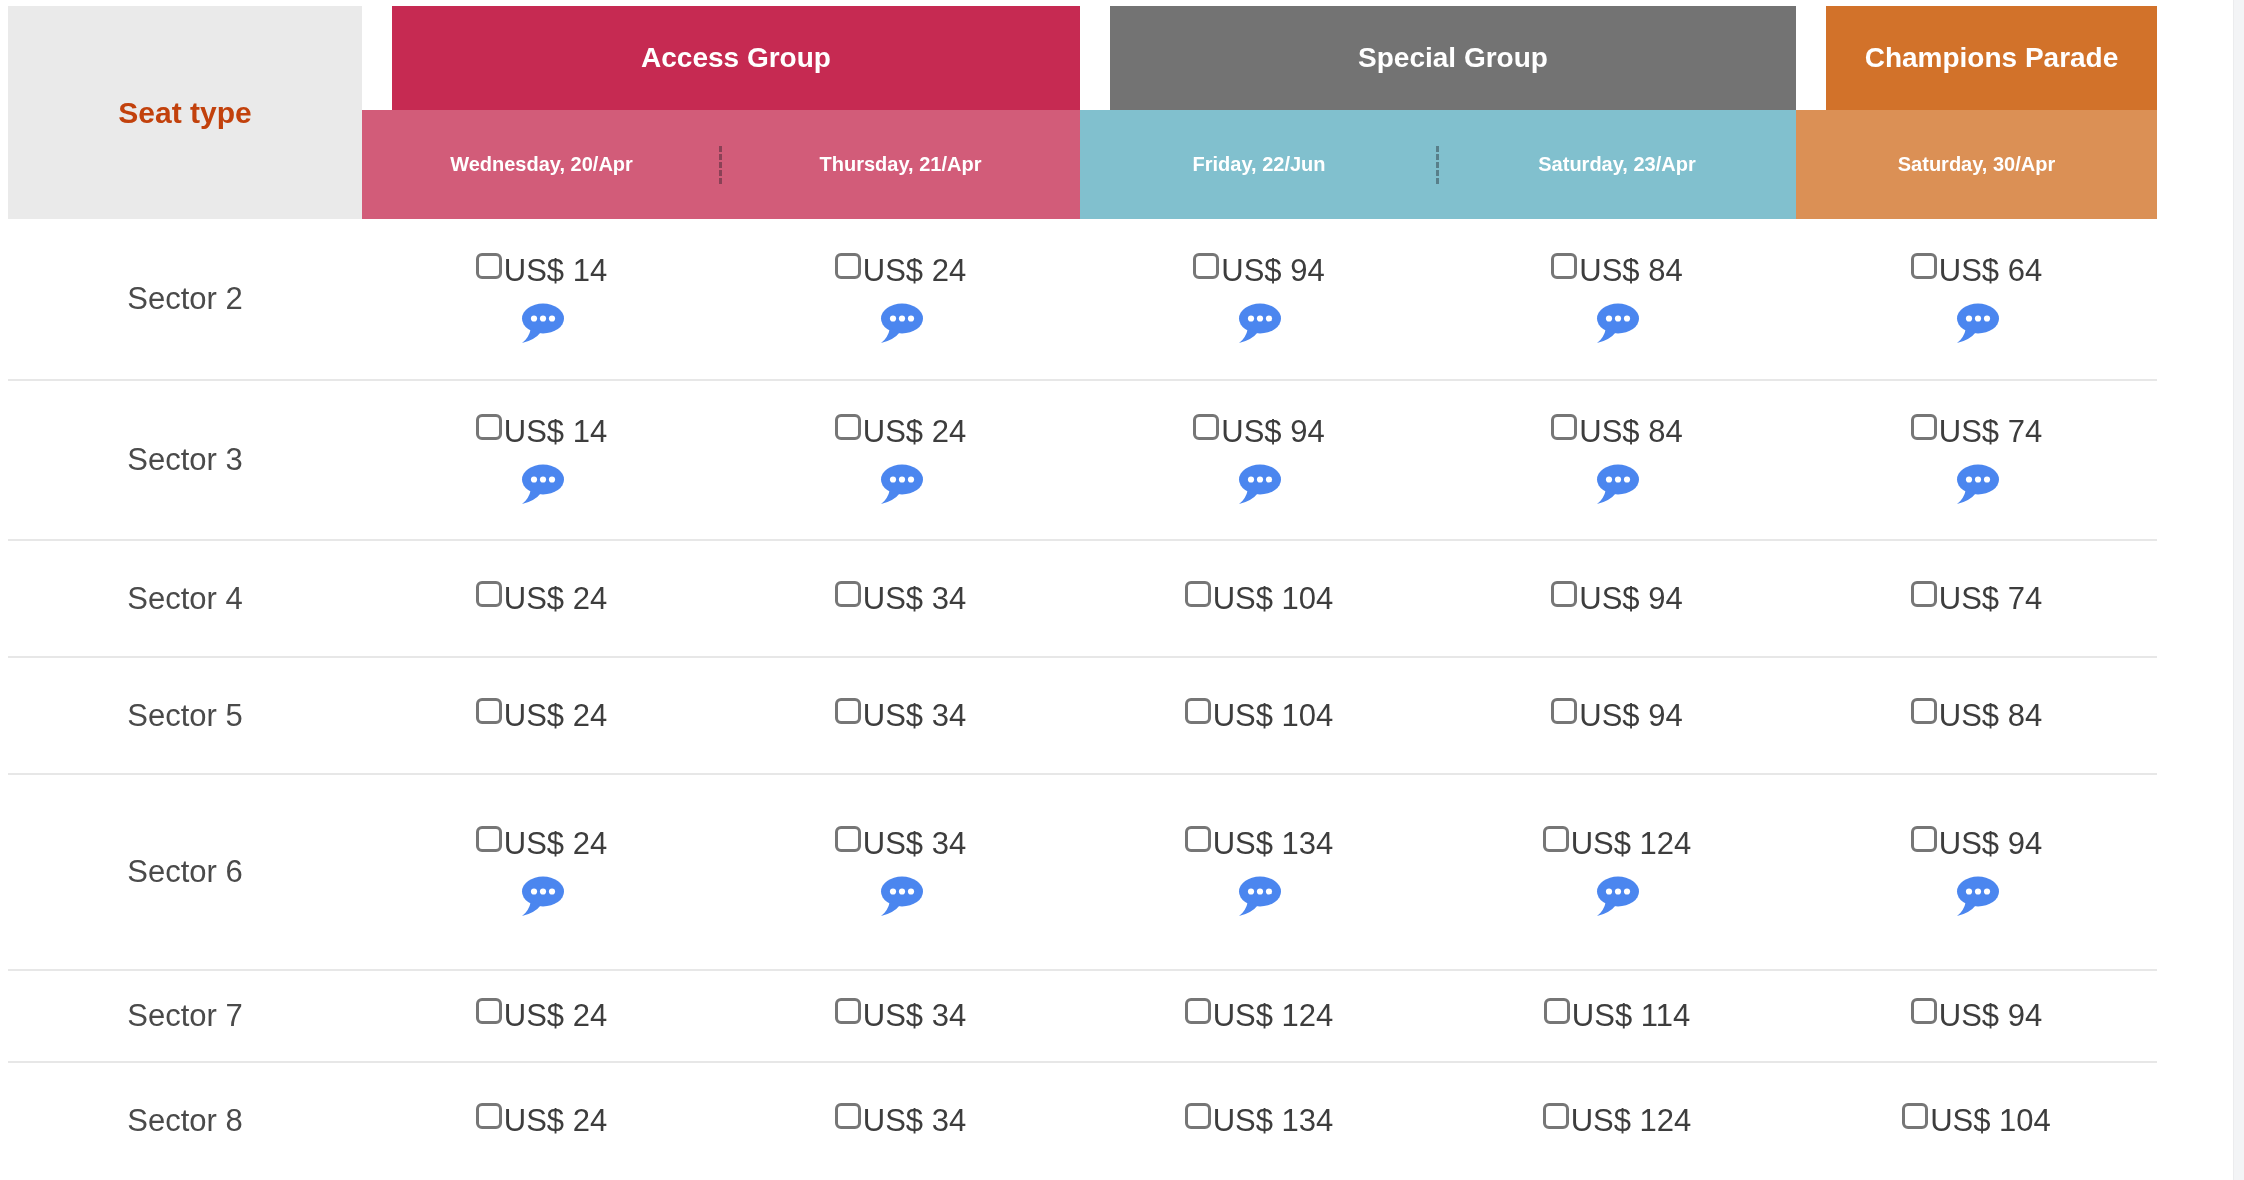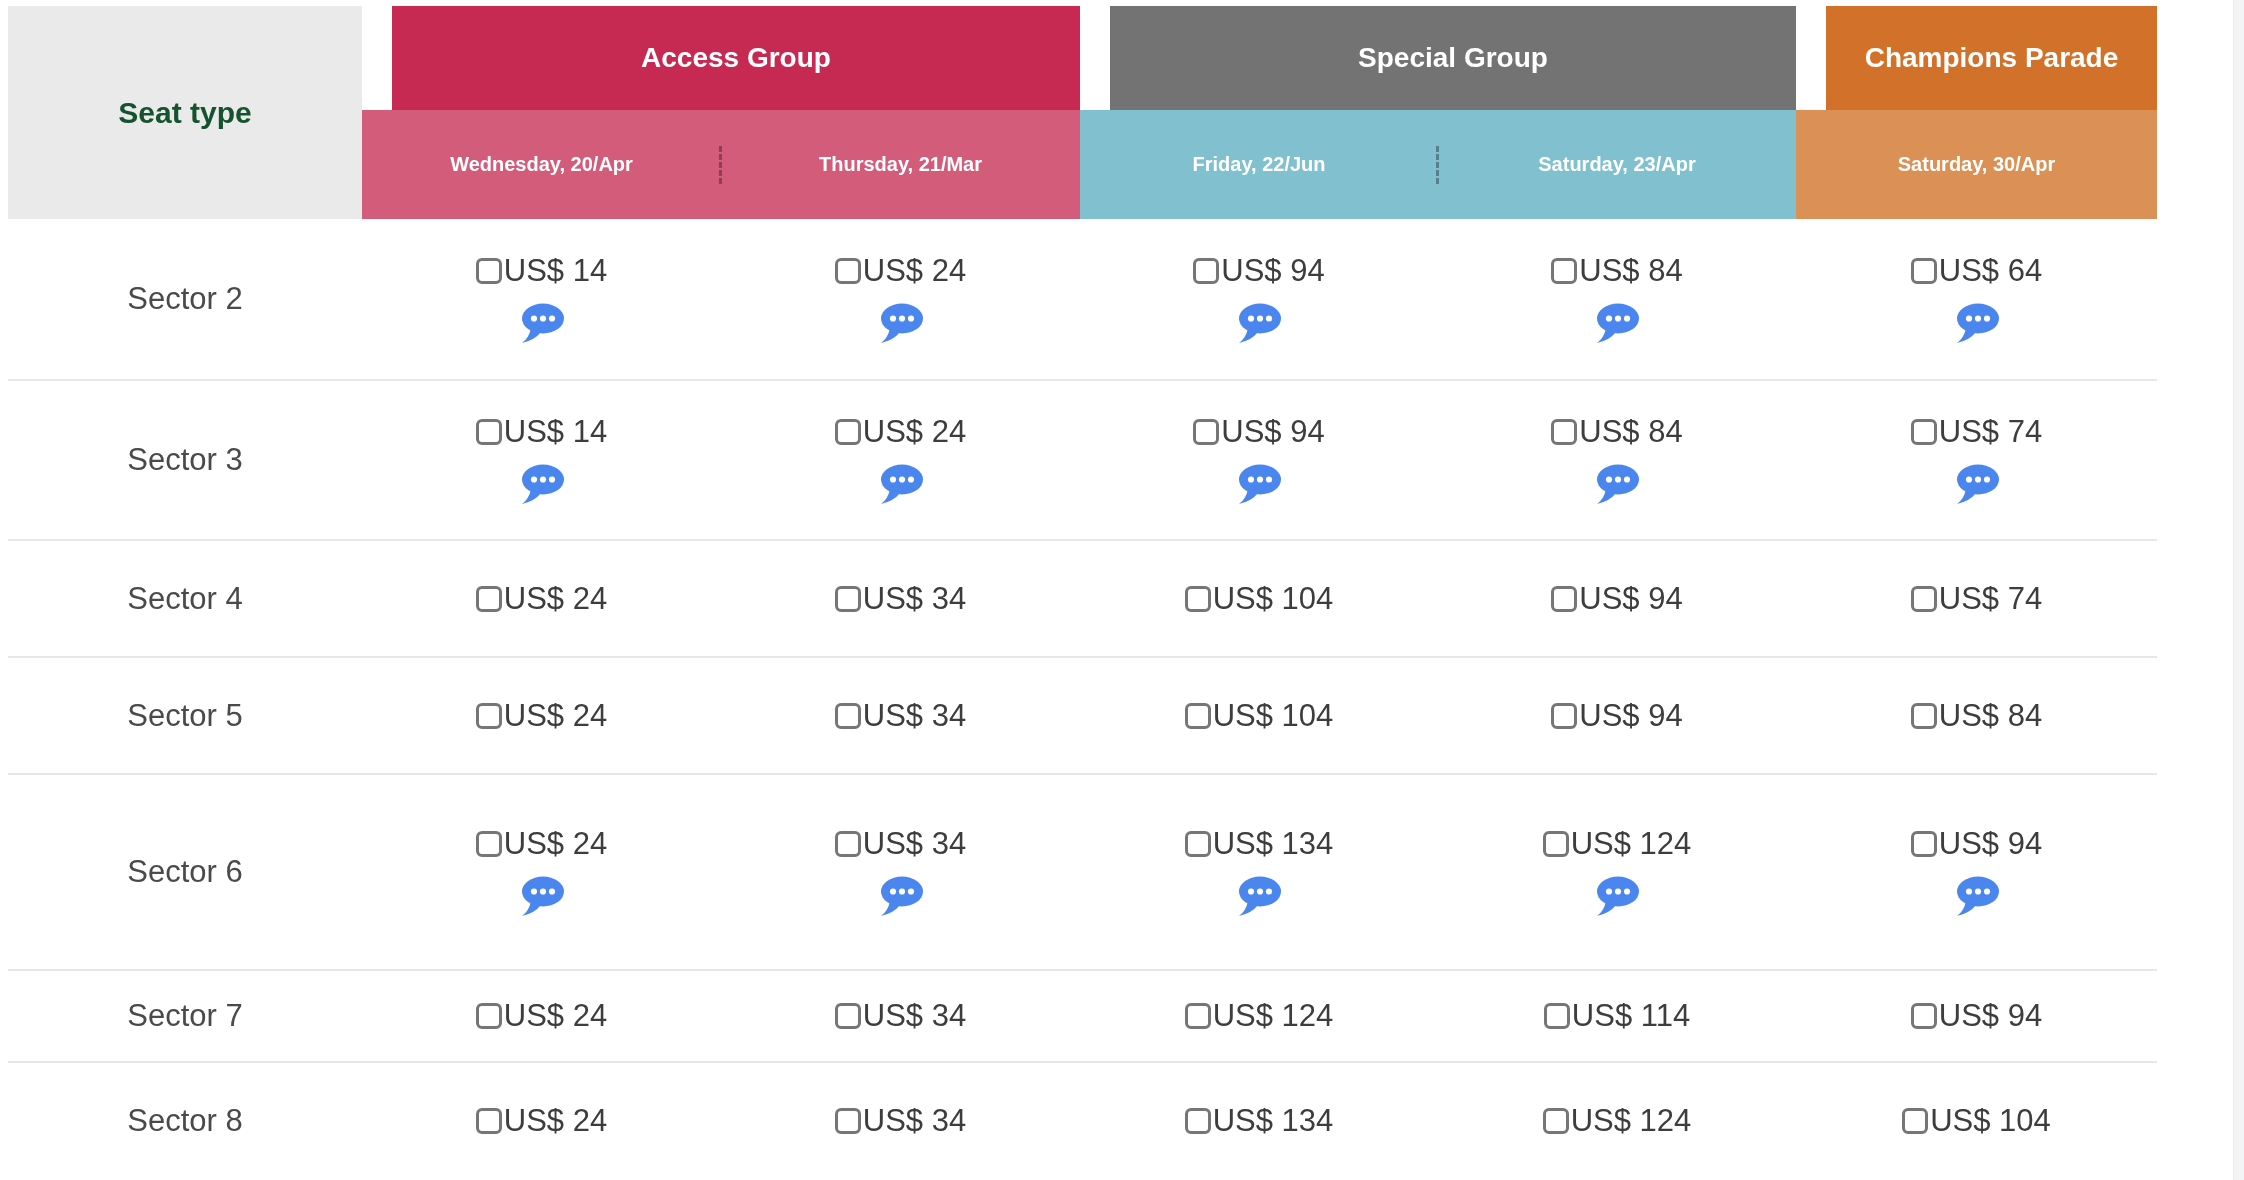--- a/index.html
+++ b/index.html
@@ -8,21 +8,21 @@
 
   .stage { position:relative; width:2244px; height:1180px; background:#fff; }
 
   .pricing-table { position:absolute; left:8px; top:6px; width:2149px; }
 
   
   .header { display:flex; height:213px; }
   .seat-header {
     width:354px; height:213px; background:#EAEAEA;
     display:flex; align-items:center; justify-content:center;
-    font-size:30px; font-weight:bold; color:#14532d;
+    font-size:30px; font-weight:bold; color:#c2410c;
   }
   .group { display:flex; flex-direction:column; }
   .group-title {
     height:104px; display:flex; align-items:center; justify-content:center;
     color:#fff; font-size:28px; font-weight:bold;margin-left:30px;
   }
   .dates { display:flex; height:109px; }
   .date-cell {
     position:relative; height:109px;
     display:flex; align-items:center; justify-content:center;
@@ -38,21 +38,21 @@
   .row { display:flex; }
   .row + .row { border-top:2px solid #E7E7E7; }
   .seat-cell {
     width:354px; display:flex; align-items:center; justify-content:center;
     font-size:31px; color:#4A4A4A;
   }
   .price-cell {
     display:flex; flex-direction:column; align-items:center; justify-content:center;
     gap:14px; cursor:pointer;
   }
-  .price-line { display:flex; align-items:center; gap:2px; }
+  .price-line { display:flex; align-items:flex-start; gap:2px; }
   .checkbox {
     width:26px; height:26px; border:3px solid #767676; border-radius:6px;
     background:#fff; flex:0 0 auto;
   }
   .price-label { font-size:31px; color:#3D3D3D; white-space:nowrap; }
   .bubble { width:46px; height:42px; display:block; }
 
   
   .scrollbar-track {
     position:absolute; right:0; top:0; width:11px; height:1180px;
@@ -66,21 +66,21 @@
 
   <div class="pricing-table">
 
     <div class="header">
       <div class="seat-header">Seat type</div>
 
     <div class="group" style="width: 718px;">
     <div class="group-title" style="background: rgb(198, 42, 82);">Access Group</div>
     <div class="dates" style="background: rgb(210, 92, 121);">
             <div class="date-cell" style="width: 359px;">Wednesday, 20/Apr</div>
-            <div class="date-cell with-sep" style="width: 359px;">Thursday, 21/Mar</div>
+            <div class="date-cell with-sep" style="width: 359px;">Thursday, 21/Apr</div>
           </div>
   </div>
         <div class="group" style="width: 716px;">
     <div class="group-title" style="background: #737373;">Special Group</div>
     <div class="dates" style="background: rgb(129, 192, 206);">
             <div class="date-cell" style="width: 358px;">Friday, 22/Jun</div>
             <div class="date-cell with-sep" style="width: 358px;">Saturday, 23/Apr</div>
           </div>
   </div>
         <div class="group" style="width: 361px;">

